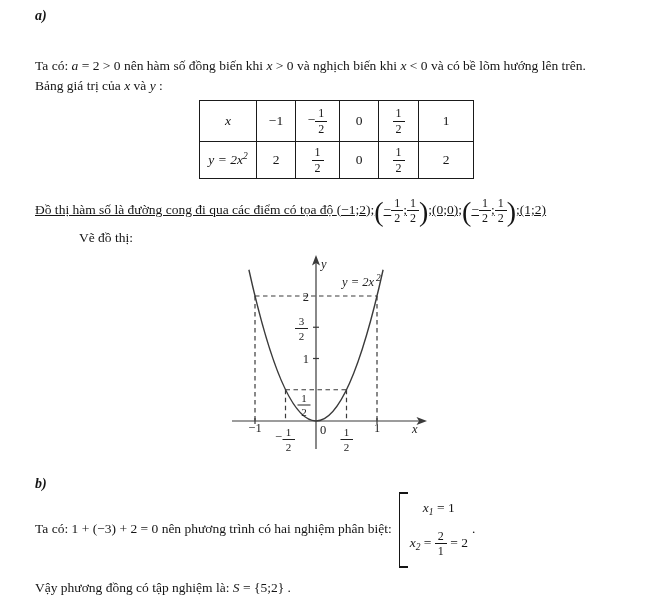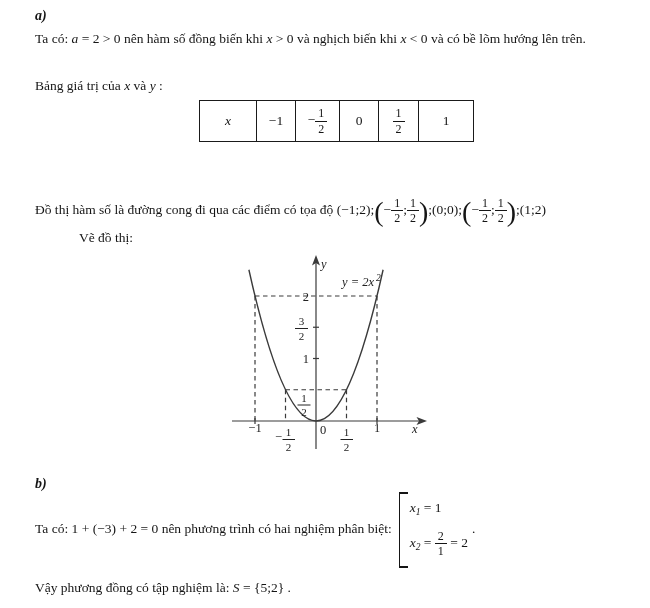--- a/index.html
+++ b/index.html
@@ -13,21 +13,21 @@
   .sec-label { font-weight:bold; font-style:italic; font-size:14px; }
   .line { line-height:19px; white-space:nowrap; }
   .m { font-style:italic; }
   .sup { font-size:9.5px; position:relative; top:-5px; }
   .sub { font-size:9.5px; position:relative; top:3px; font-style:italic; }
 
   .frac { display:inline-block; vertical-align:middle; text-align:center; line-height:1.05; font-size:12px; }
   .frac .num { display:block; border-bottom:1px solid #151515; padding:0 3px 1px; }
   .frac .den { display:block; padding-top:1px; }
 
-  .points-line { line-height:40px; }
+  .points-line { line-height:40px;text-decoration:underline; }
   .pt-group { white-space:nowrap; }
   .bigparen { font-size:28px; vertical-align:-7px; line-height:1; display:inline-block; }
 
   .values-table { border-collapse:collapse; font-size:13.5px; }
   .values-table td { border:1.4px solid #1a1a1a; text-align:center; vertical-align:middle; padding:0 2px; }
   .values-table tr.r1 { height:41px; }
   .values-table tr.r2 { height:37px; }
   .values-table .lbl { width:57px; }
   .values-table .c1 { width:39px; }
   .values-table .c2 { width:44px; }
@@ -38,45 +38,53 @@
   .b-line { white-space:nowrap; }
   .sysbracket {
     display:inline-block; vertical-align:middle; position:relative;
     border-left:1.7px solid #151515; padding:3px 0 3px 10px; margin-left:7px;
   }
   .sysbracket::before, .sysbracket::after {
     content:""; position:absolute; left:0; width:8px; height:1.7px; background:#151515;
   }
   .sysbracket::before { top:0; }
   .sysbracket::after { bottom:0; }
-  .sys-row1 { line-height:26px; white-space:nowrap; }
+  .sys-row1 { line-height:26px; white-space:nowrap;text-align:center; }
   .sys-row2 { line-height:42px; white-space:nowrap; }
   .period { margin-left:4px; }
   svg text { user-select:none; }
 </style>
 </head>
 <body>
 
 <div class="page">
 
   <div class="abs sec-label" style="left:35px; top:8px;">a)</div>
 
-  <div class="abs line" style="left:35px; top:29px;"><span>Ta có: </span><span class="m">a</span><span> = 2 &gt; 0</span><span> nên hàm số đồng biến khi </span><span class="m">x</span><span> &gt; 0</span><span> và nghịch biến khi </span><span class="m">x</span><span> &lt; 0</span><span> và có bề lõm hướng lên trên.</span></div>
+  <div class="abs line" style="left:35px; top:56px;"><span>Ta có: </span><span class="m">a</span><span> = 2 &gt; 0</span><span> nên hàm số đồng biến khi </span><span class="m">x</span><span> &gt; 0</span><span> và nghịch biến khi </span><span class="m">x</span><span> &lt; 0</span><span> và có bề lõm hướng lên trên.</span></div>
 
   <div class="abs line" style="left:35px; top:76px;"><span>Bảng giá trị của </span><span class="m">x</span><span> và </span><span class="m">y</span><span> :</span></div>
 
   <table class="abs values-table" style="left:199px; top:100px;">
     <tbody>
         <tr class="r1">
       <td class="lbl m">x</td>
       <td class="c1">−1</td>
       <td class="c2"><span>−</span><span class="frac"><span class="num">1</span><span class="den">2</span></span></td>
       <td class="c3">0</td>
       <td class="c4"><span class="frac"><span class="num">1</span><span class="den">2</span></span></td>
       <td class="c5">1</td>
+    </tr>
+    <tr class="r2">
+      <td class="lbl m"><span>y = 2x</span><span class="sup">2</span></td>
+      <td class="c1">2</td>
+      <td class="c2"><span class="frac"><span class="num">1</span><span class="den">2</span></span></td>
+      <td class="c3">0</td>
+      <td class="c4"><span class="frac"><span class="num">1</span><span class="den">2</span></span></td>
+      <td class="c5">2</td>
     </tr>
   </tbody>
     </table>
 
   <div class="abs points-line" style="left:35px; top:190px;"><span>Đồ thị hàm số là đường cong đi qua các điểm có tọa độ </span><span>(−1;2);</span><span class="pt-group"><span class="bigparen">(</span><span>−</span><span class="frac"><span class="num">1</span><span class="den">2</span></span><span>;</span><span class="frac"><span class="num">1</span><span class="den">2</span></span><span class="bigparen">)</span></span><span>;(0;0);</span><span class="pt-group"><span class="bigparen">(</span><span>−</span><span class="frac"><span class="num">1</span><span class="den">2</span></span><span>;</span><span class="frac"><span class="num">1</span><span class="den">2</span></span><span class="bigparen">)</span></span><span>;(1;2)</span></div>
 
   <div class="abs line" style="left:35px; top:228px;margin-left:44px;">Vẽ đồ thị:</div>
 
   <svg class="abs" style="left:230px; top:253px;" width="202" height="208" viewBox="0 0 202 208">
     <g stroke="#3a3a3a" stroke-width="1.2" fill="none" stroke-dasharray="4.5 3.5">

